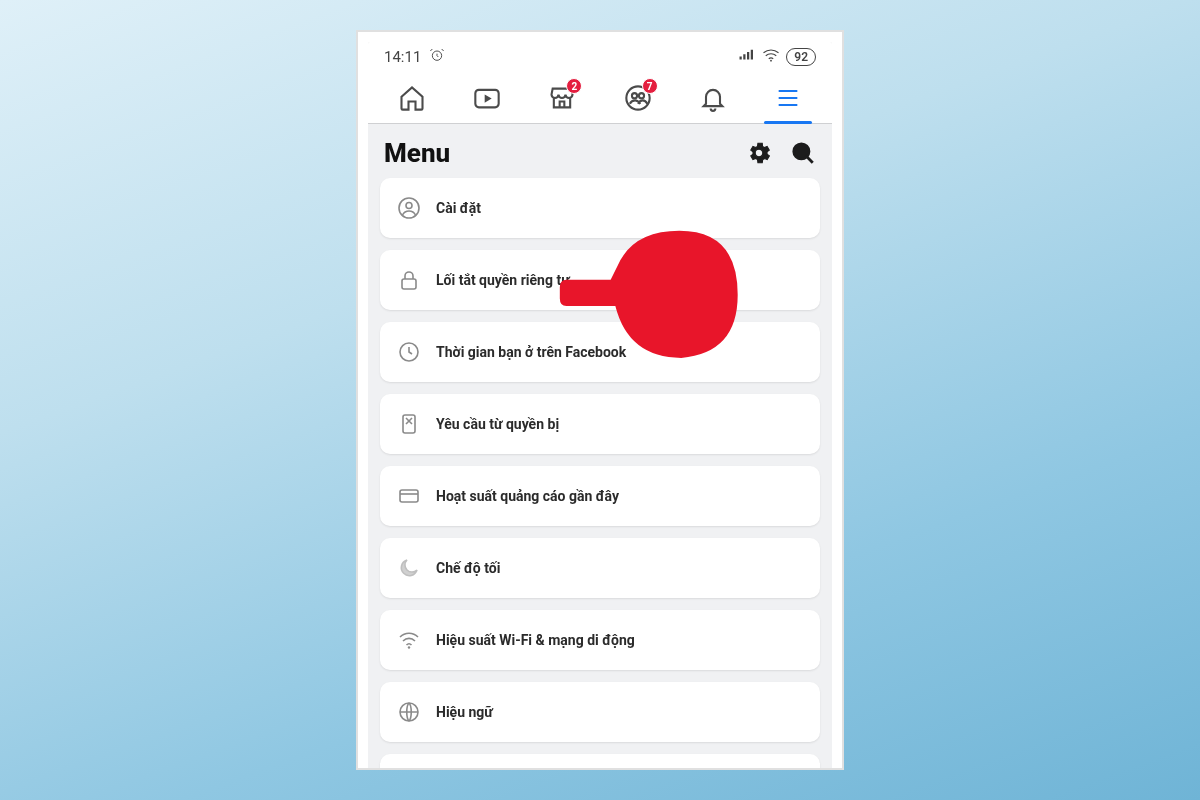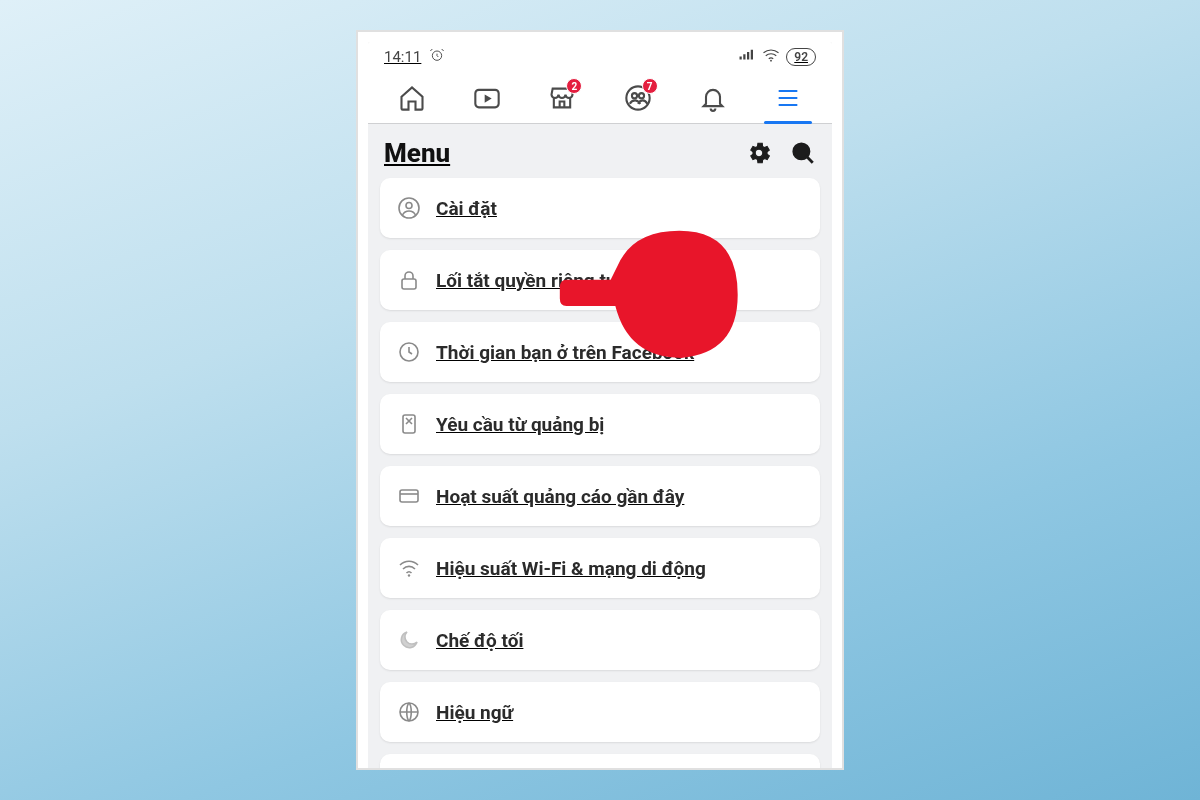--- a/index.html
+++ b/index.html
@@ -14,21 +14,20 @@
       width:488px;height:740px;
       background:#fff;
       border:2px solid #e0e0e0;
     }
     .phone{
       position:absolute;
       left:10px;top:10px;right:10px;bottom:0;
       background:#e5e5e5;
       overflow:hidden;
       border-radius:2px 2px 0 0;
-      text-decoration:underline;
     }
     
     .statusbar{
       height:30px;background:#fff;
       display:flex;align-items:center;justify-content:space-between;
       padding:0 16px;font-size:15px;color:#444;
     }
     .status-left{display:flex;align-items:center;gap:8px;}
     .statusbar svg{stroke:#444;fill:none;stroke-width:1.4;}
     .status-right{display:flex;align-items:center;gap:6px;}
@@ -80,21 +79,21 @@
       display:flex;align-items:center;gap:14px;
       padding:0 16px;
       box-shadow:0 1px 2px rgba(0,0,0,.06),0 1px 3px rgba(0,0,0,.04);
       cursor:pointer;
     }
     .list-item .item-icon{
       width:26px;height:26px;display:flex;align-items:center;justify-content:center;
       color:#777;
     }
     .list-item .item-icon svg{stroke:#8a8a8a;fill:none;stroke-width:1.6;}
-    .list-item .label{font-size:19px;font-weight:700;color:#2b2b2b;}
+    .list-item .label{font-size:14px;font-weight:700;color:#2b2b2b;}
     
     .hand{
       position:absolute;
       left:190px;top:170px;
       width:190px;height:160px;
       pointer-events:none;
     }
     .hand svg{width:100%;height:100%;}
   </style>
 </head>
@@ -220,50 +219,50 @@
         <span class="label">Thời gian bạn ở trên Facebook</span>
       </div>
 
       <div class="list-item">
         <span class="item-icon">
           <svg width="24" height="24" viewBox="0 0 24 24">
               <rect x="6" y="3" width="12" height="18" rx="2"></rect>
               <path d="M9 6l6 6M15 6l-6 6"></path>
             </svg>
         </span>
-        <span class="label">Yêu cầu từ quảng bị</span>
+        <span class="label">Yêu cầu từ quyền bị</span>
       </div>
 
       <div class="list-item">
         <span class="item-icon">
           <svg width="24" height="24" viewBox="0 0 24 24">
               <rect x="3" y="6" width="18" height="12" rx="2"></rect>
               <path d="M3 10h18"></path>
             </svg>
         </span>
         <span class="label">Hoạt suất quảng cáo gần đây</span>
       </div>
 
       <div class="list-item">
         <span class="item-icon">
           <svg width="24" height="24" viewBox="0 0 24 24">
+              <path d="M20 14A8 8 0 1 1 10 4a6.5 6.5 0 0 0 10 10z" fill="#d0d0d0" stroke="#bfbfbf"></path>
+            </svg>
+        </span>
+        <span class="label">Chế độ tối</span>
+      </div>
+
+      <div class="list-item">
+        <span class="item-icon">
+          <svg width="24" height="24" viewBox="0 0 24 24">
               <path d="M3 9c5-5 13-5 18 0M6 13c3.5-3.5 8.5-3.5 12 0M9.5 17c1.5-1.5 3.5-1.5 5 0"></path>
               <circle cx="12" cy="19.5" r="1.2" fill="#8a8a8a" stroke="none"></circle>
             </svg>
         </span>
         <span class="label">Hiệu suất Wi-Fi &amp; mạng di động</span>
-      </div>
-
-      <div class="list-item">
-        <span class="item-icon">
-          <svg width="24" height="24" viewBox="0 0 24 24">
-              <path d="M20 14A8 8 0 1 1 10 4a6.5 6.5 0 0 0 10 10z" fill="#d0d0d0" stroke="#bfbfbf"></path>
-            </svg>
-        </span>
-        <span class="label">Chế độ tối</span>
       </div>
 
       <div class="list-item">
         <span class="item-icon">
           <svg width="24" height="24" viewBox="0 0 24 24">
               <circle cx="12" cy="12" r="9"></circle>
               <path d="M3 12h18M12 3c3 3 3 15 0 18M12 3c-3 3-3 15 0 18"></path>
             </svg>
         </span>
         <span class="label">Hiệu ngữ</span>

